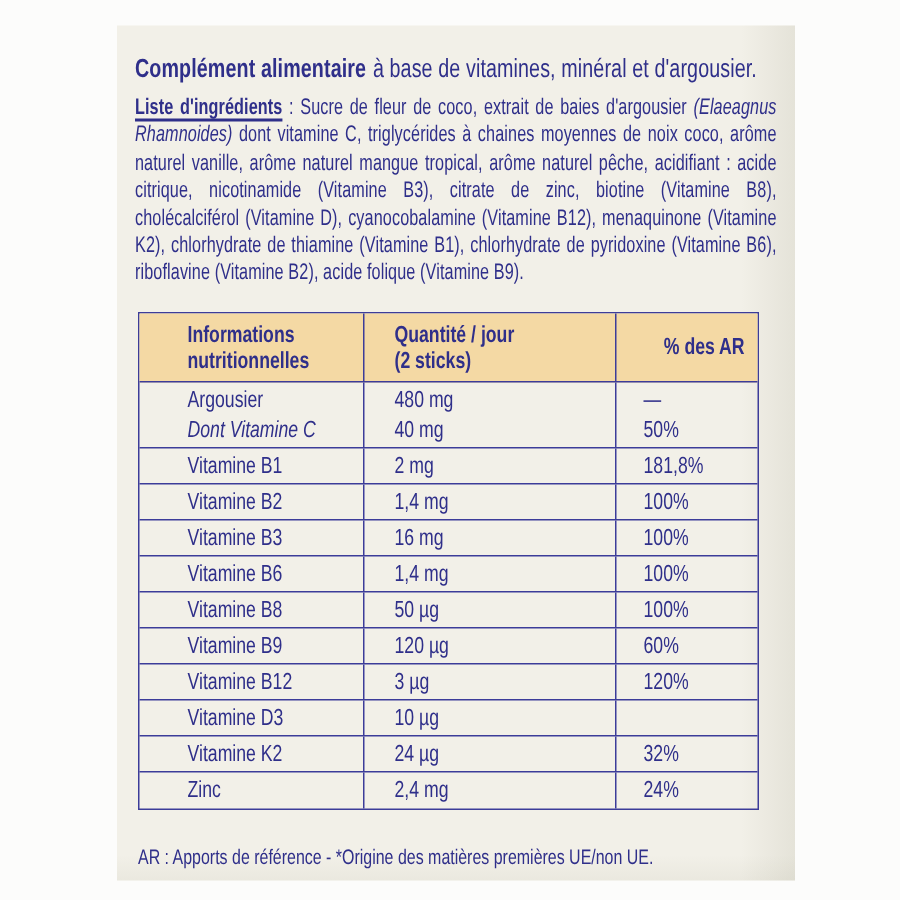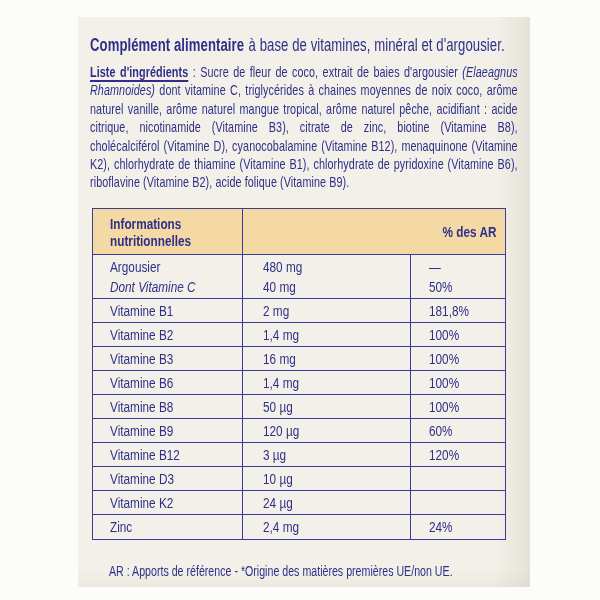--- a/index.html
+++ b/index.html
@@ -36,29 +36,29 @@
   .tbl{
     position:absolute;left:14px;top:191px;width:414px;
     border:1.5px solid var(--border);font-size:15.5px;
   }
   .tr{display:flex;border-bottom:1.5px solid var(--border);}
   .tr:last-child{border-bottom:none;}
   .tr.th{height:46px;background:var(--header-bg);font-weight:700;}
   .tr.dbl{height:44px;}
   .tr.sgl{height:24px;}
   .td{display:flex;align-items:center;overflow:visible;}
-  .c1{width:150px;padding-left:17px;border-right:1.5px solid var(--border);}
+  .c1{width:150px;padding-left:32px;border-right:1.5px solid var(--border);}
   .c2{width:168px;padding-left:20px;border-right:1.5px solid var(--border);}
   .c3{flex:1;padding-left:18px;}
   .tr.th .c3{padding-left:0;justify-content:flex-end;}
   .tr.th .c3 .cx{transform-origin:50% 50%;}
   .ln{display:block;line-height:17px;}
   .dbl .ln{line-height:19.5px;}
   .it{font-style:italic;}
-  .footnote{position:absolute;left:31px;top:546px;font-size:14px;text-align:center;}
+  .footnote{position:absolute;left:14px;top:546px;font-size:14px;text-align:center;}
   .footnote .cx{transform:scaleX(0.76);}
 </style>
 </head>
 <body>
 
 <div class="page">
   <div class="label">
 
     <div class="title">
       <span class="cx"><b>Complément alimentaire</b><span class="rest">à base de vitamines, minéral et d'argousier.</span></span>
@@ -70,20 +70,26 @@
 
     <div class="tbl">
 
       <div class="tr th">
         <div class="td c1">
           <span class="cx">
               <span class="ln">Informations</span>
               <span class="ln">nutritionnelles</span>
             </span>
         </div>
+        <div class="td c2">
+          <span class="cx">
+              <span class="ln">Quantité / jour</span>
+              <span class="ln">(2 sticks)</span>
+            </span>
+        </div>
         <div class="td c3">
           <span class="cx">% des AR</span>
         </div>
       </div>
 
       <div class="tr dbl">
         <div class="td c1">
           <span class="cx">
               <span class="ln">Argousier</span>
               <span class="ln it">Dont Vitamine C</span>
@@ -188,20 +194,23 @@
             <span class="cx">10 µg</span>
           </div>
       </div>
       <div class="tr sgl">
         <div class="td c1">
             <span class="cx">Vitamine K2</span>
           </div>
         <div class="td c2">
             <span class="cx">24 µg</span>
           </div>
+        <div class="td c3">
+            <span class="cx">32%</span>
+          </div>
       </div>
       <div class="tr sgl">
         <div class="td c1">
             <span class="cx">Zinc</span>
           </div>
         <div class="td c2">
             <span class="cx">2,4 mg</span>
           </div>
         <div class="td c3">
             <span class="cx">24%</span>

